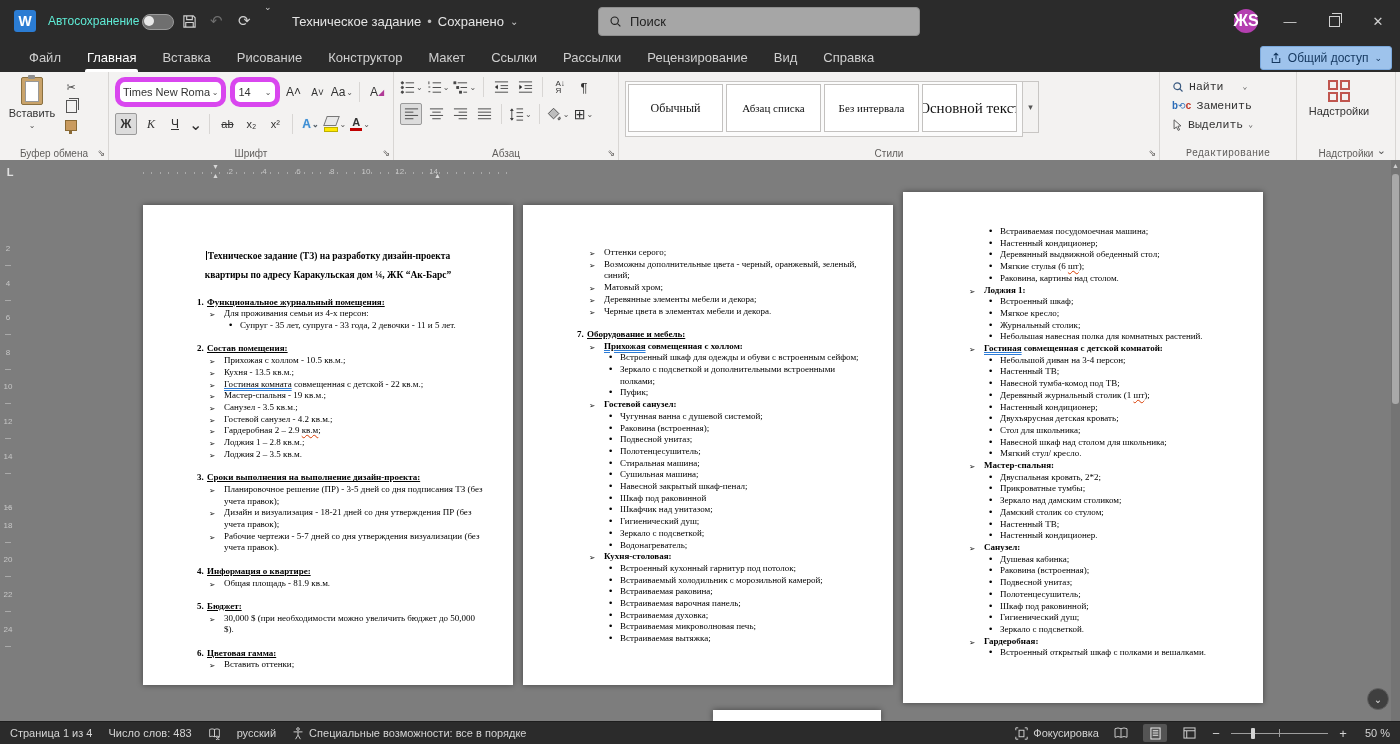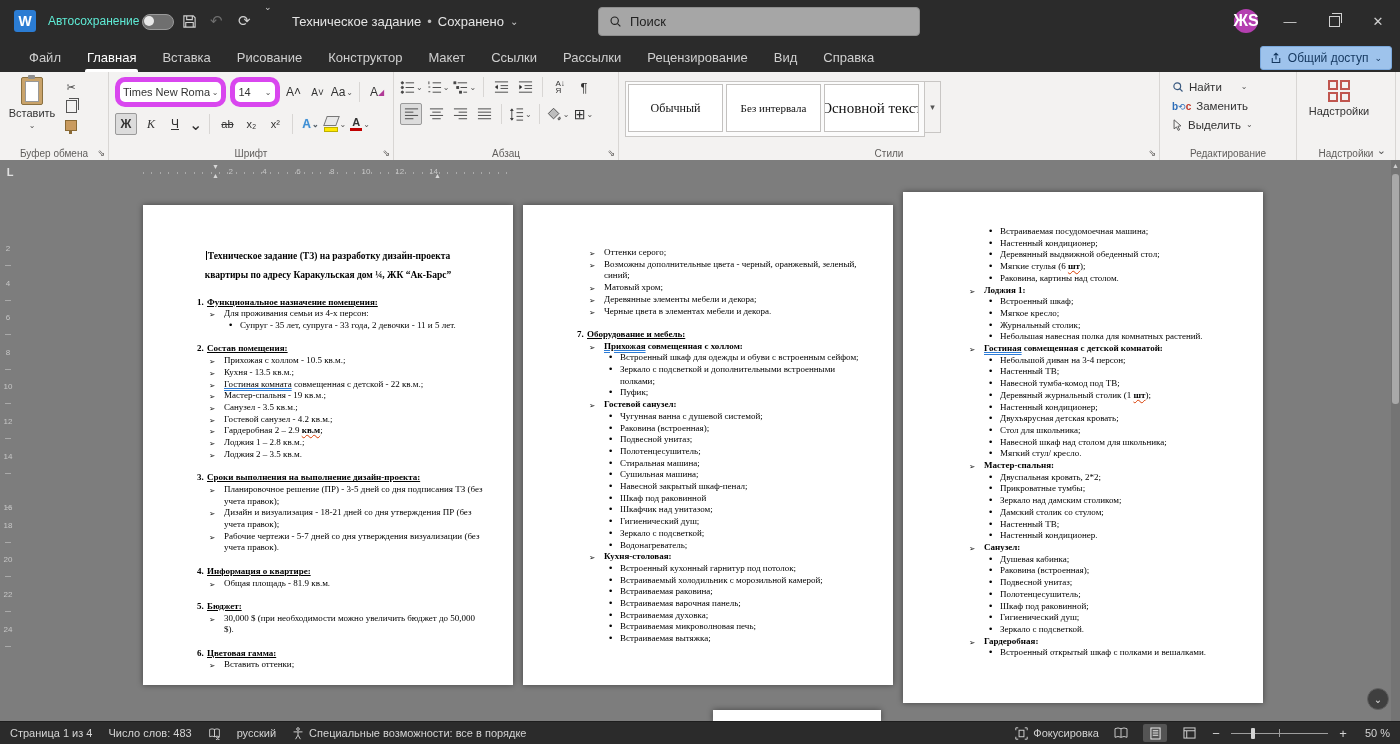--- a/index.html
+++ b/index.html
@@ -118,21 +118,21 @@
   .caret{display:inline-block;width:1px;height:9px;background:#000;margin-right:1px;vertical-align:-1px;}
   .doc-line.h{padding-left:64px;font-weight:bold;}
   .doc-line.h .num{position:absolute;left:54px;}
   .doc-line.h .txt{text-decoration:underline;}
   .doc-line.l1,.doc-line.l1b{padding-left:81px;}
   .doc-line.l1b{font-weight:bold;}
   .doc-line.l2{padding-left:97px;}
   .marker{position:absolute;font-family:"DejaVu Sans",sans-serif;font-size:7.5px;top:1px;}
   .l1 .marker,.l1b .marker{left:66px;}
   .l2 .marker{left:85px;font-size:9px;top:0;}
-  .u-red{text-decoration:underline wavy #d83b01 1px;text-underline-offset:1px;font-weight:bold;}
+  .u-red{text-decoration:underline wavy #d83b01 1px;text-underline-offset:1px;}
   .u-blue{text-decoration:underline double #2d7cd6 1px;text-underline-offset:1px;}
 
   .scrollbar{position:absolute;right:0;top:0;bottom:0;width:9px;background:#747474;}
   .scrollbar .thumb{position:absolute;left:1px;width:7px;top:14px;height:230px;background:#a8a8a8;border-radius:3px;}
   .scrollbar .up{position:absolute;top:2px;left:0;width:9px;text-align:center;font-size:7px;color:#d0d0d0;}
   .scroll-circle{position:absolute;right:11px;bottom:12px;width:20px;height:20px;border-radius:50%;background:#3f3f3f;border:1px solid #606060;
     color:#ddd;font-size:10px;display:flex;align-items:center;justify-content:center;}
 
   
   .statusbar{position:absolute;left:0;right:0;bottom:0;height:22px;background:#2b2b2b;border-top:1px solid #1e1e1e;
@@ -425,34 +425,37 @@
       <div class="rgroup-label">Абзац</div>
       <div class="launcher">⇘</div>
     </div>
 
     <div class="rgroup" style="width:528px;">
       <div style="display:flex;margin-top:4px;">
         <div class="styles-gallery">
             <div class="style-chip" data-style-id="normal">
               <span class="slabel">Обычный</span>
             </div>
+            <div class="style-chip" data-style-id="list-paragraph">
+              <span class="slabel">Абзац списка</span>
+            </div>
             <div class="style-chip" data-style-id="no-spacing">
               <span class="slabel">Без интервала</span>
             </div>
             <div class="style-chip" data-style-id="body-text">
               <span class="slabel">Основной текст</span>
             </div>
           </div>
         <div class="styles-scroll">▾</div>
       </div>
       <div class="rgroup-label">Стили</div>
       <div class="launcher">⇘</div>
     </div>
 
-    <div class="rgroup" style="width:118px;padding-left:12px;">
+    <div class="rgroup" style="width:118px;padding-left:12px;font-family:Liberation Mono, monospace;">
       <div class="edit-row">
         <svg width="12" height="12" viewBox="0 0 16 16">
             <circle cx="7" cy="7" r="4.5" fill="none" stroke="#3a5a80" stroke-width="1.6"></circle>
             <path d="M10.5 10.5 14 14" stroke="#3a5a80" stroke-width="1.6"></path>
           </svg>
         <span>Найти</span>
           <span class="dd" style="margin-left:14px;">⌄</span>
       </div>
       <div class="edit-row">
         <span><span class="replace-b">b</span><span style="font-size:9px;color:#2b6cb8;">⟲</span><span class="replace-c">c</span></span>
@@ -524,21 +527,21 @@
         <span class="vtick" style="top: 392.4px;"></span>
         <span class="vnum" style="top: 406px;">22</span>
         <span class="vtick" style="top: 427px;"></span>
         <span class="vnum" style="top: 440.6px;">24</span>
         <span class="vtick" style="top: 461.6px;"></span>
       </div>
 
     <div class="page page-1">
         <div class="doc-line title"><span class="caret"></span><span class="txt"><span>Техническое задание (ТЗ) на разработку дизайн-проекта квартиры по адресу Каракульская дом ¼, ЖК “Ак-Барс”</span></span></div>
         <div class="doc-line gap"></div>
-        <div class="doc-line h"><span class="num">1.</span><span class="txt"><span>Функциональное назначение помещения:</span></span></div>
+        <div class="doc-line h"><span class="num">1.</span><span class="txt"><span>Функциональное журнальный помещения:</span></span></div>
         <div class="doc-line l1"><span class="marker">➢</span><span class="txt"><span>Для проживания семьи из 4-х персон:</span></span></div>
         <div class="doc-line l2"><span class="marker">•</span><span class="txt"><span>Супруг - 35 лет, супруга - 33 года, 2 девочки - 11 и 5 лет.</span></span></div>
         <div class="doc-line gap"></div>
         <div class="doc-line h"><span class="num">2.</span><span class="txt"><span>Состав помещения:</span></span></div>
         <div class="doc-line l1"><span class="marker">➢</span><span class="txt"><span>Прихожая с холлом - 10.5 кв.м.;</span></span></div>
         <div class="doc-line l1"><span class="marker">➢</span><span class="txt"><span>Кухня - 13.5 кв.м.;</span></span></div>
         <div class="doc-line l1"><span class="marker">➢</span><span class="txt"><span class="u-blue">Гостиная комната</span><span> совмещенная с детской - 22 кв.м.;</span></span></div>
         <div class="doc-line l1"><span class="marker">➢</span><span class="txt"><span>Мастер-спальня - 19 кв.м.;</span></span></div>
         <div class="doc-line l1"><span class="marker">➢</span><span class="txt"><span>Санузел - 3.5 кв.м.;</span></span></div>
         <div class="doc-line l1"><span class="marker">➢</span><span class="txt"><span>Гостевой санузел - 4.2 кв.м.;</span></span></div>

